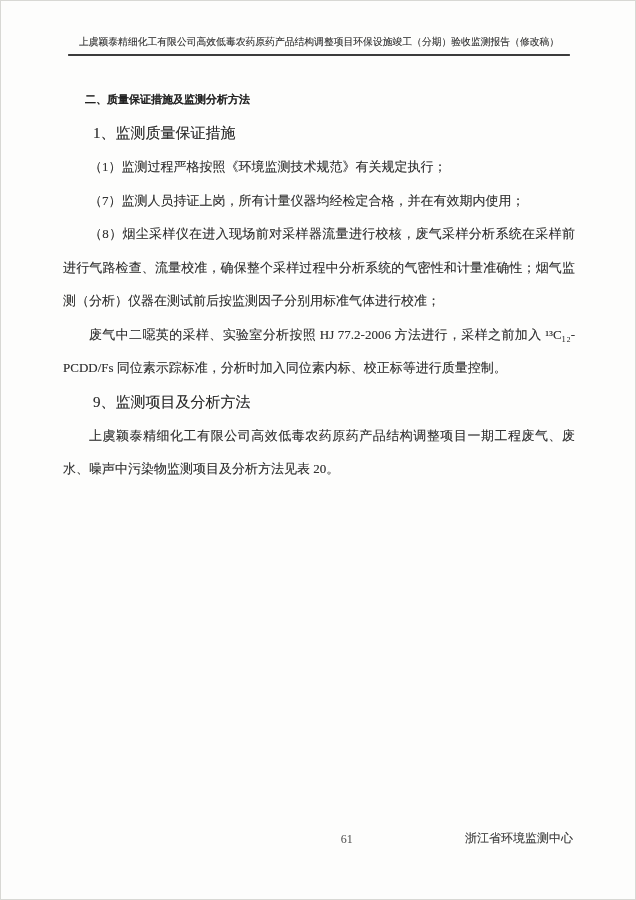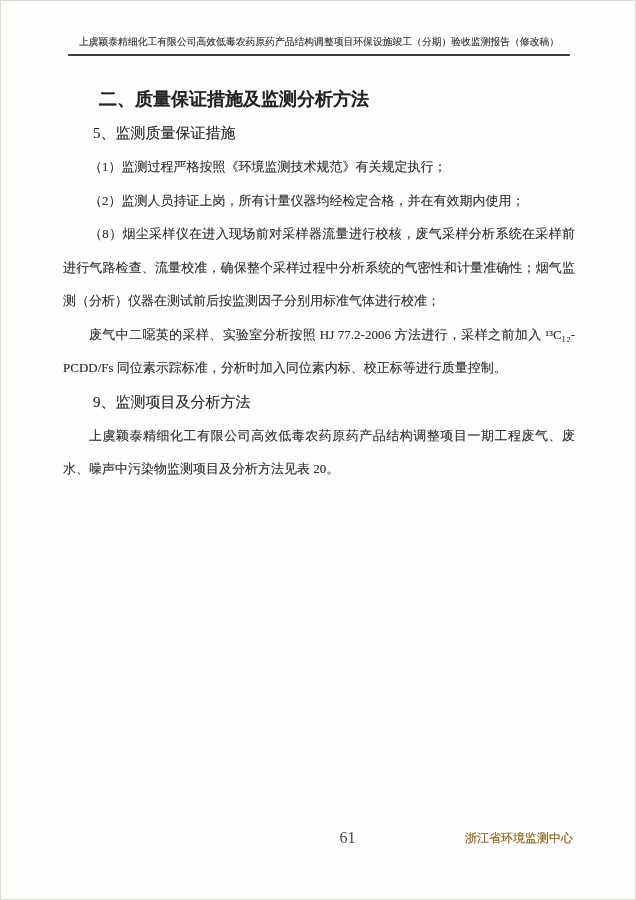--- a/index.html
+++ b/index.html
@@ -32,21 +32,21 @@
     color: #3b3b3b;
     padding-bottom: 5px;
     border-bottom: 2px solid #3c3c3c;
     text-shadow: 0 0 0.5px rgba(70,70,70,0.55);
     transform: scaleX(0.98);
   }
   .content {
     margin-top: 26px;
   }
   .section-title {
-    font-size: 18px;
+    font-size: 11px;
     font-weight: bold;
     line-height: 34px;
     text-indent: 2em;
     margin: 0;
     color: #222;
     text-shadow: 0 0 0.5px rgba(50,50,50,0.5);
   }
   .subsection-title {
     font-size: 15px;
     font-weight: normal;
@@ -70,50 +70,50 @@
     left: 62px;
     right: 60px;
     bottom: 52px;
     height: 16px;
   }
   .page-number {
     position: absolute;
     left: 50%;
     transform: translateX(-35%);
     bottom: 0;
-    font-size: 16px;
+    font-size: 12px;
     color: #4a4a4a;
     padding-left: 40px;
   }
   .footer-org {
     position: absolute;
     right: 2px;
     bottom: 0;
     font-size: 12px;
-    color: #a16207;
+    color: #404040;
     text-shadow: 0 0 0.5px rgba(80,80,80,0.5);
   }
 </style>
 </head>
 <body>
 
 <div class="page">
   <div class="page-inner">
 
     <div class="doc-header">上虞颖泰精细化工有限公司高效低毒农药原药产品结构调整项目环保设施竣工（分期）验收监测报告（修改稿）</div>
 
     <div class="content">
 
       <p class="section-title">二、质量保证措施及监测分析方法</p>
 
-      <p class="subsection-title">5、监测质量保证措施</p>
+      <p class="subsection-title">1、监测质量保证措施</p>
 
       <p class="para">（1）监测过程严格按照《环境监测技术规范》有关规定执行；</p>
 
-      <p class="para">（2）监测人员持证上岗，所有计量仪器均经检定合格，并在有效期内使用；</p>
+      <p class="para">（7）监测人员持证上岗，所有计量仪器均经检定合格，并在有效期内使用；</p>
 
       <p class="para">（8）烟尘采样仪在进入现场前对采样器流量进行校核，废气采样分析系统在采样前进行气路检查、流量校准，确保整个采样过程中分析系统的气密性和计量准确性；烟气监测（分析）仪器在测试前后按监测因子分别用标准气体进行校准；</p>
 
 
       <p class="para">废气中二噁英的采样、实验室分析按照 HJ 77.2-2006 方法进行，采样之前加入 ¹³C₁₂-PCDD/Fs 同位素示踪标准，分析时加入同位素内标、校正标等进行质量控制。</p>
 
       <p class="subsection-title">9、监测项目及分析方法</p>
 
       <p class="para">上虞颖泰精细化工有限公司高效低毒农药原药产品结构调整项目一期工程废气、废水、噪声中污染物监测项目及分析方法见表 20。</p>
 

